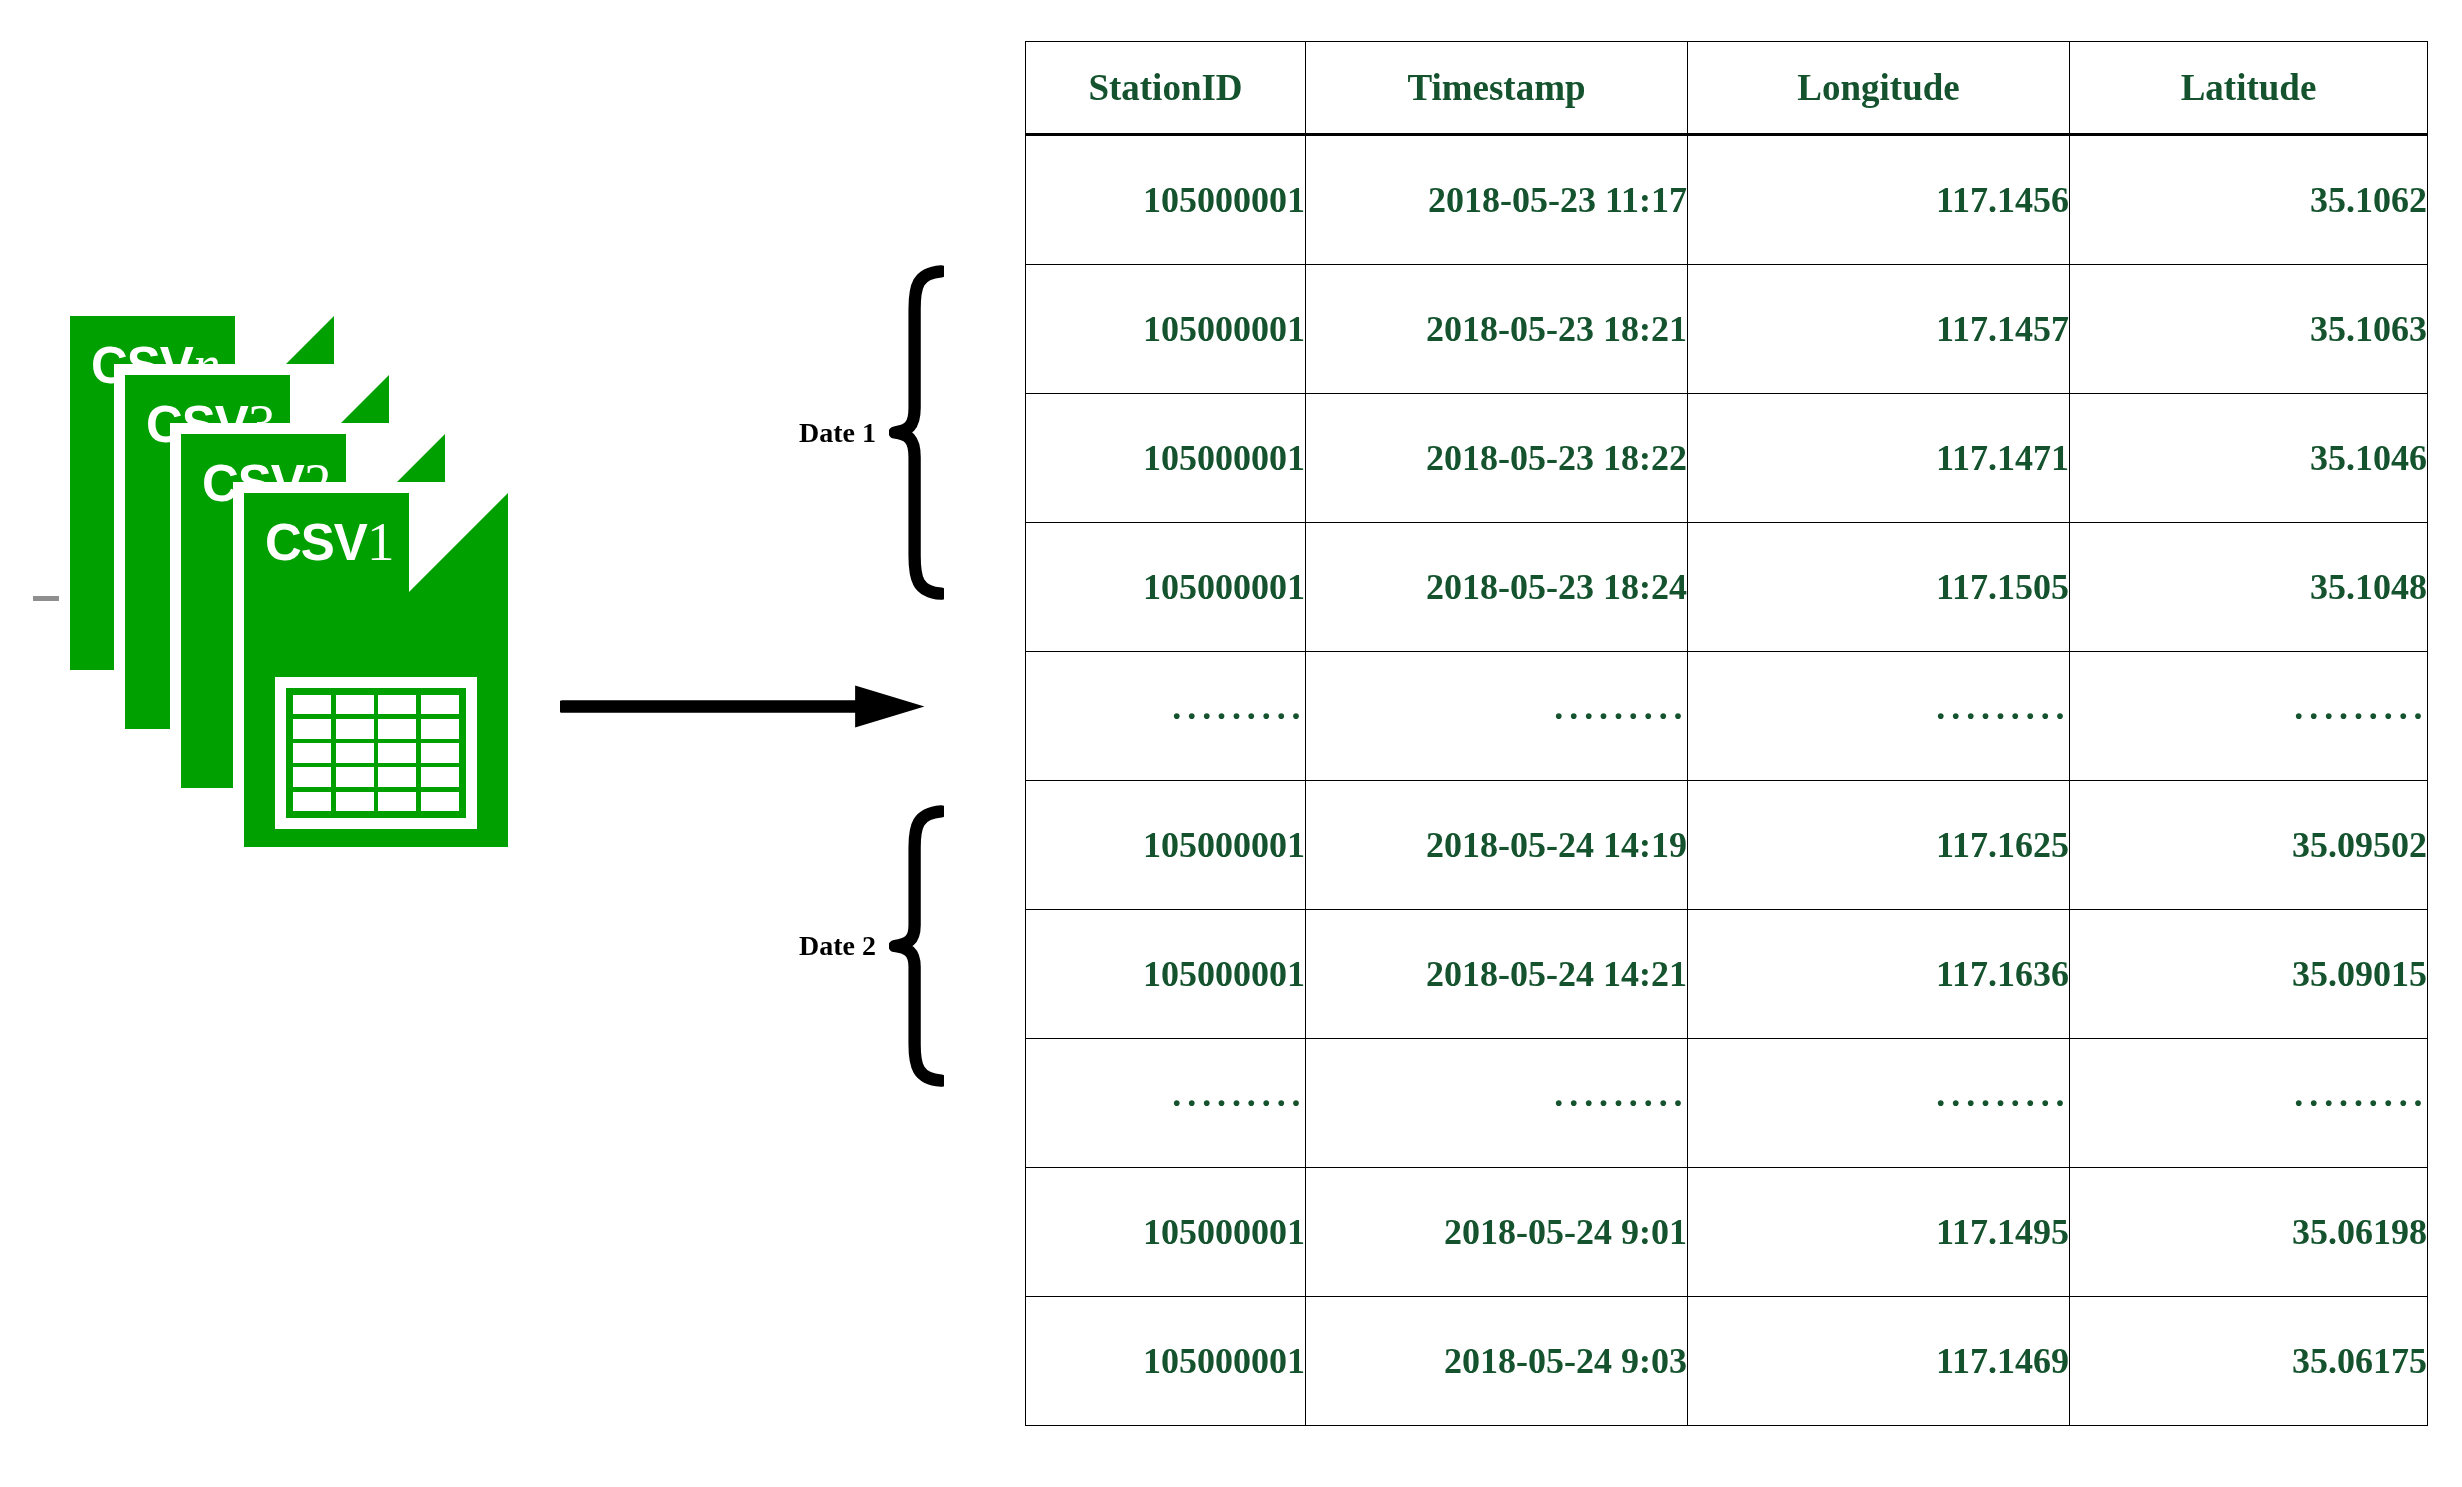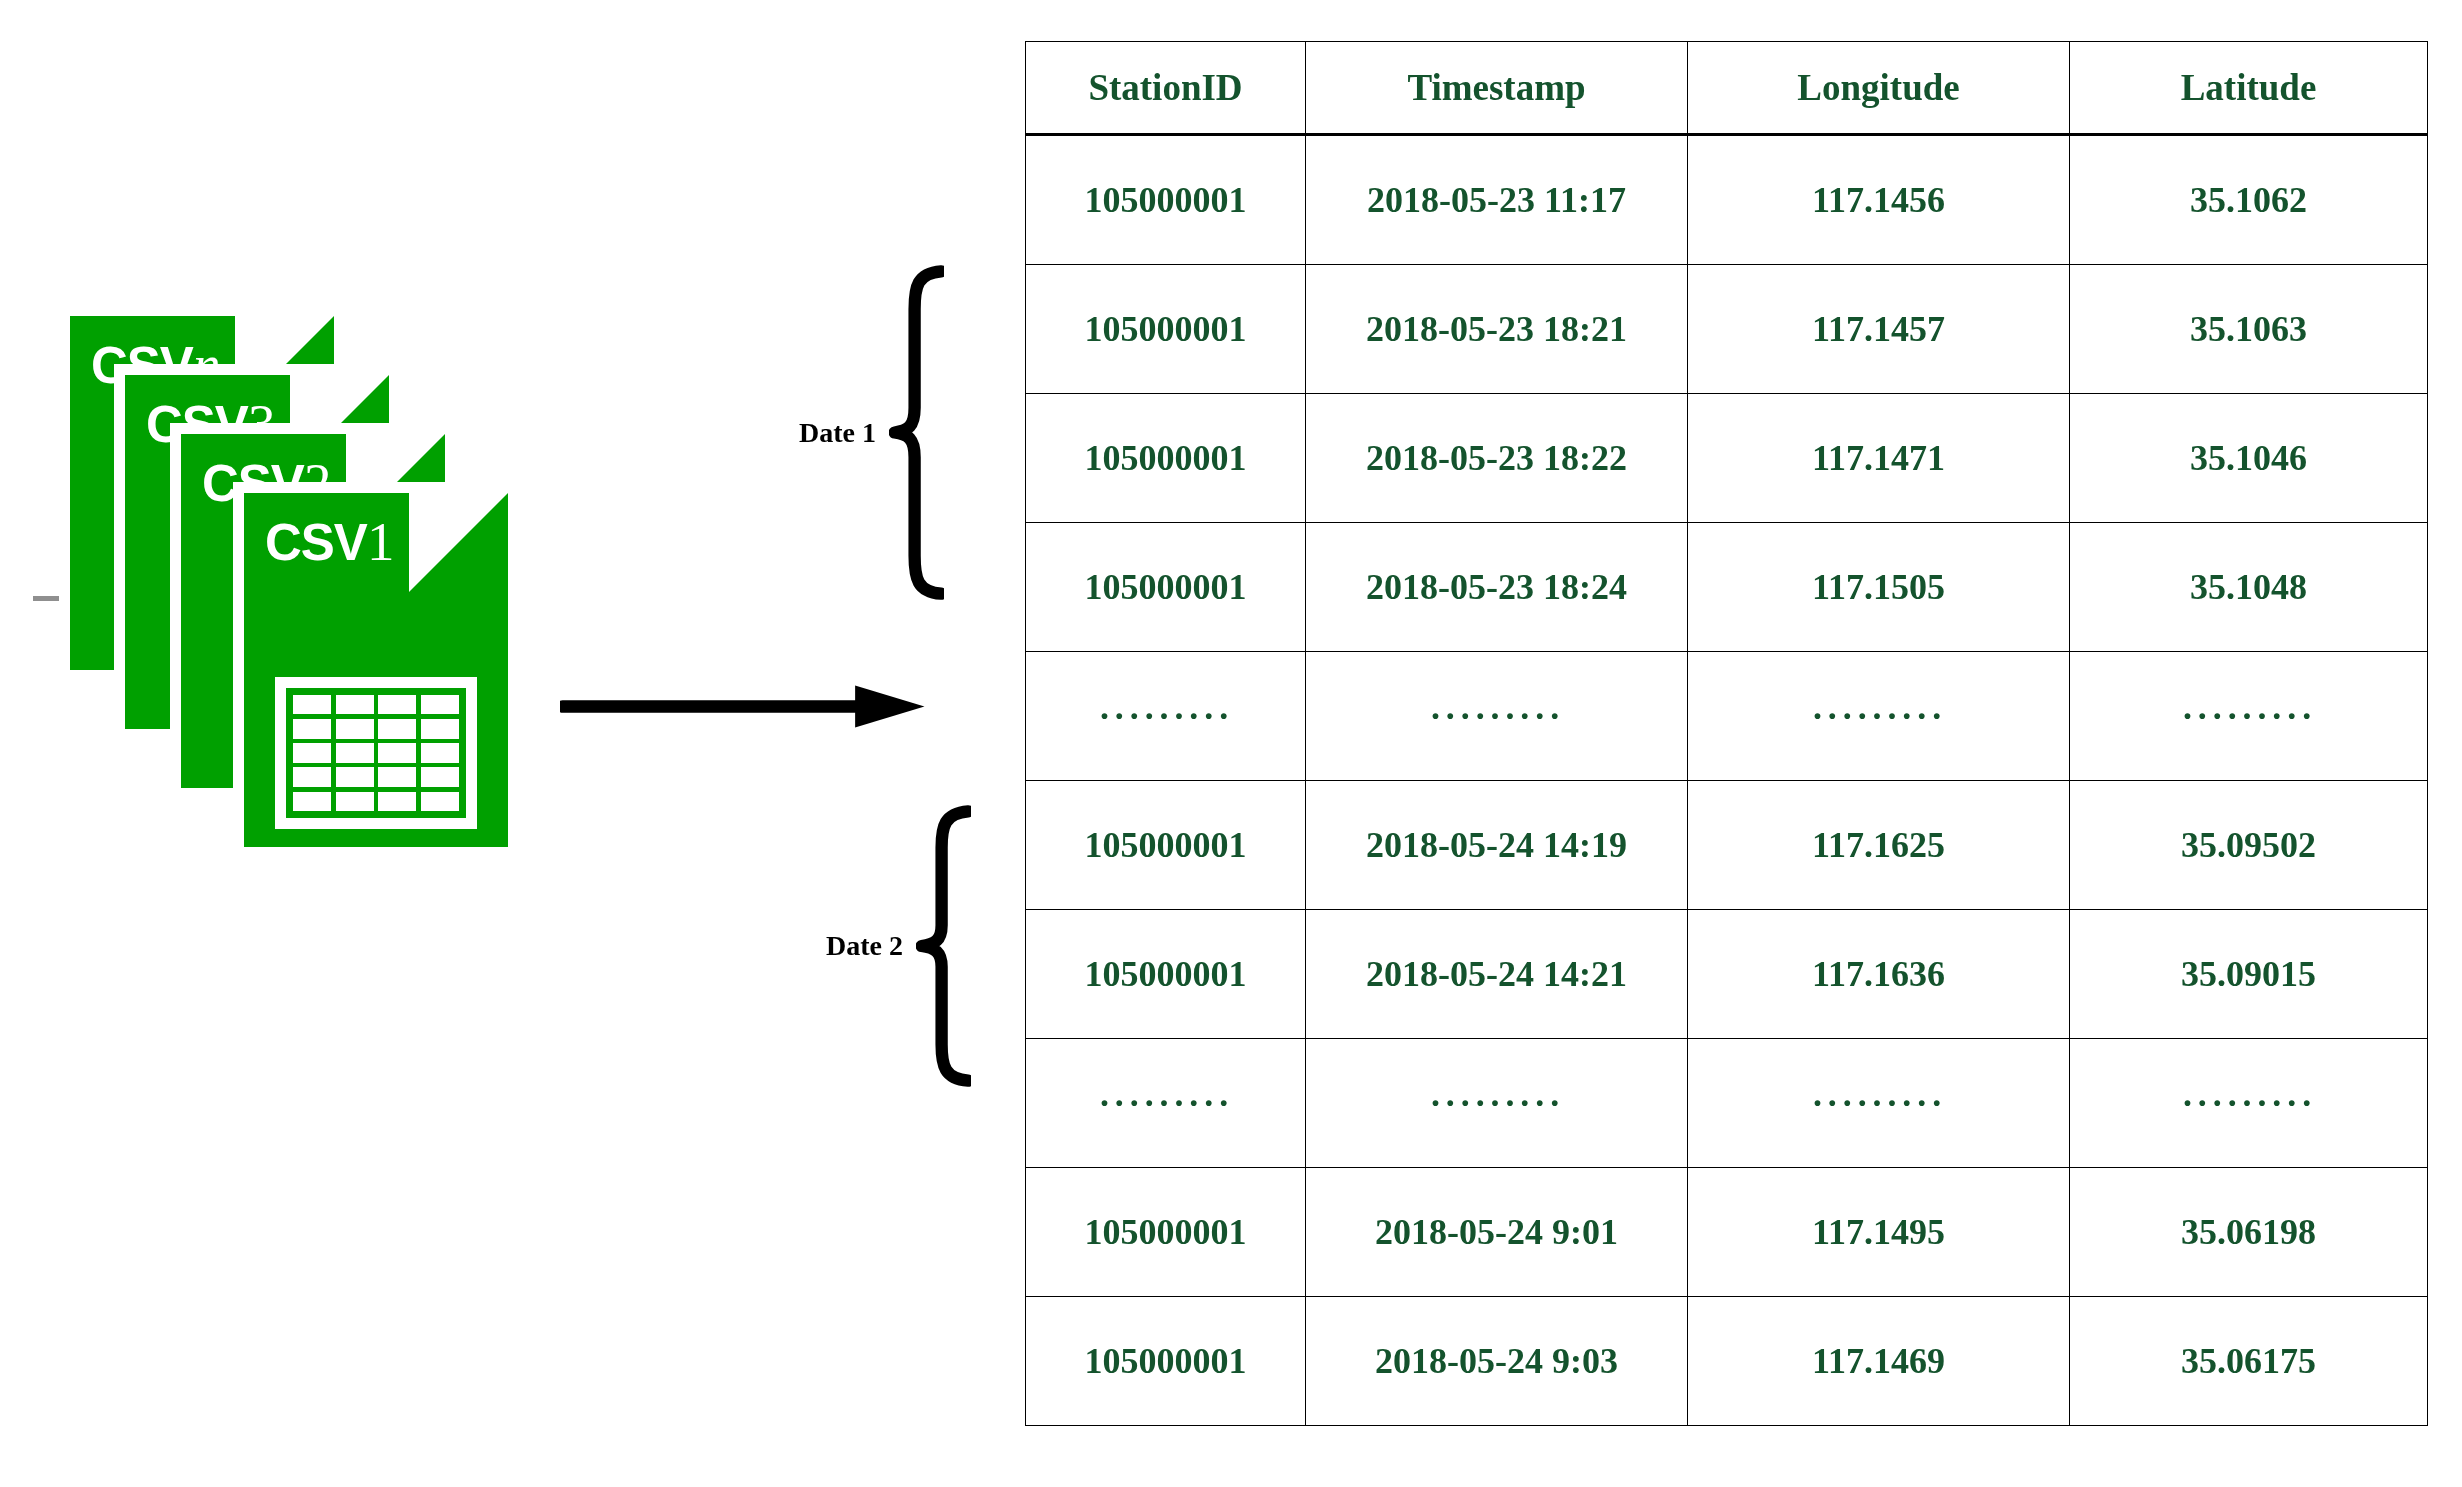--- a/index.html
+++ b/index.html
@@ -167,20 +167,21 @@
     padding: 0;
     white-space: nowrap;
   }
   #data-table thead th {
     height: 91px;
     border-bottom-width: 3.8px;
     font-size: 37px;
   }
   #data-table tbody td {
     height: 128px;
+    text-align: right;
   }
   #data-table colgroup col.c1 { width: 280px; }
   #data-table colgroup col.c2 { width: 382px; }
   #data-table colgroup col.c3 { width: 382px; }
   #data-table colgroup col.c4 { width: 358px; }
   .ellipsis-cell {
     letter-spacing: 2.9px;
     font-size: 38px;
   }
   tr.ellipsis-row td {
@@ -259,21 +260,21 @@
     <path d="M 310,8 L 383,30 L 310,52 Z" fill="#000000"></path>
   </svg>
 
   <div class="date-group" style="left:799px; top:265px; height:335px;">
     <span class="date-label">Date 1</span>
     <svg class="brace" width="55" height="335" viewBox="0 0 58 352">
       <path d="M 55,6 C 30,8 27,22 27,46 L 27,150 C 27,170 20,174 6,176 C 20,178 27,182 27,202 L 27,306 C 27,330 30,344 55,346" fill="none" stroke="#000000" stroke-width="13" stroke-linecap="round" stroke-linejoin="round"></path>
     </svg>
   </div>
 
-  <div class="date-group" style="left:799px; top:805px; height:282px;margin-left:27px;">
+  <div class="date-group" style="left:799px; top:805px; height:282px;">
     <span class="date-label">Date 2</span>
     <svg class="brace" width="55" height="282" viewBox="0 0 58 296">
       <path d="M 55,6 C 30,8 27,22 27,44 L 27,126 C 27,142 20,146 6,148 C 20,150 27,154 27,170 L 27,252 C 27,274 30,288 55,290" fill="none" stroke="#000000" stroke-width="13" stroke-linecap="round" stroke-linejoin="round"></path>
     </svg>
   </div>
 
 
   <table id="data-table">
     <colgroup>
       <col class="c1">

